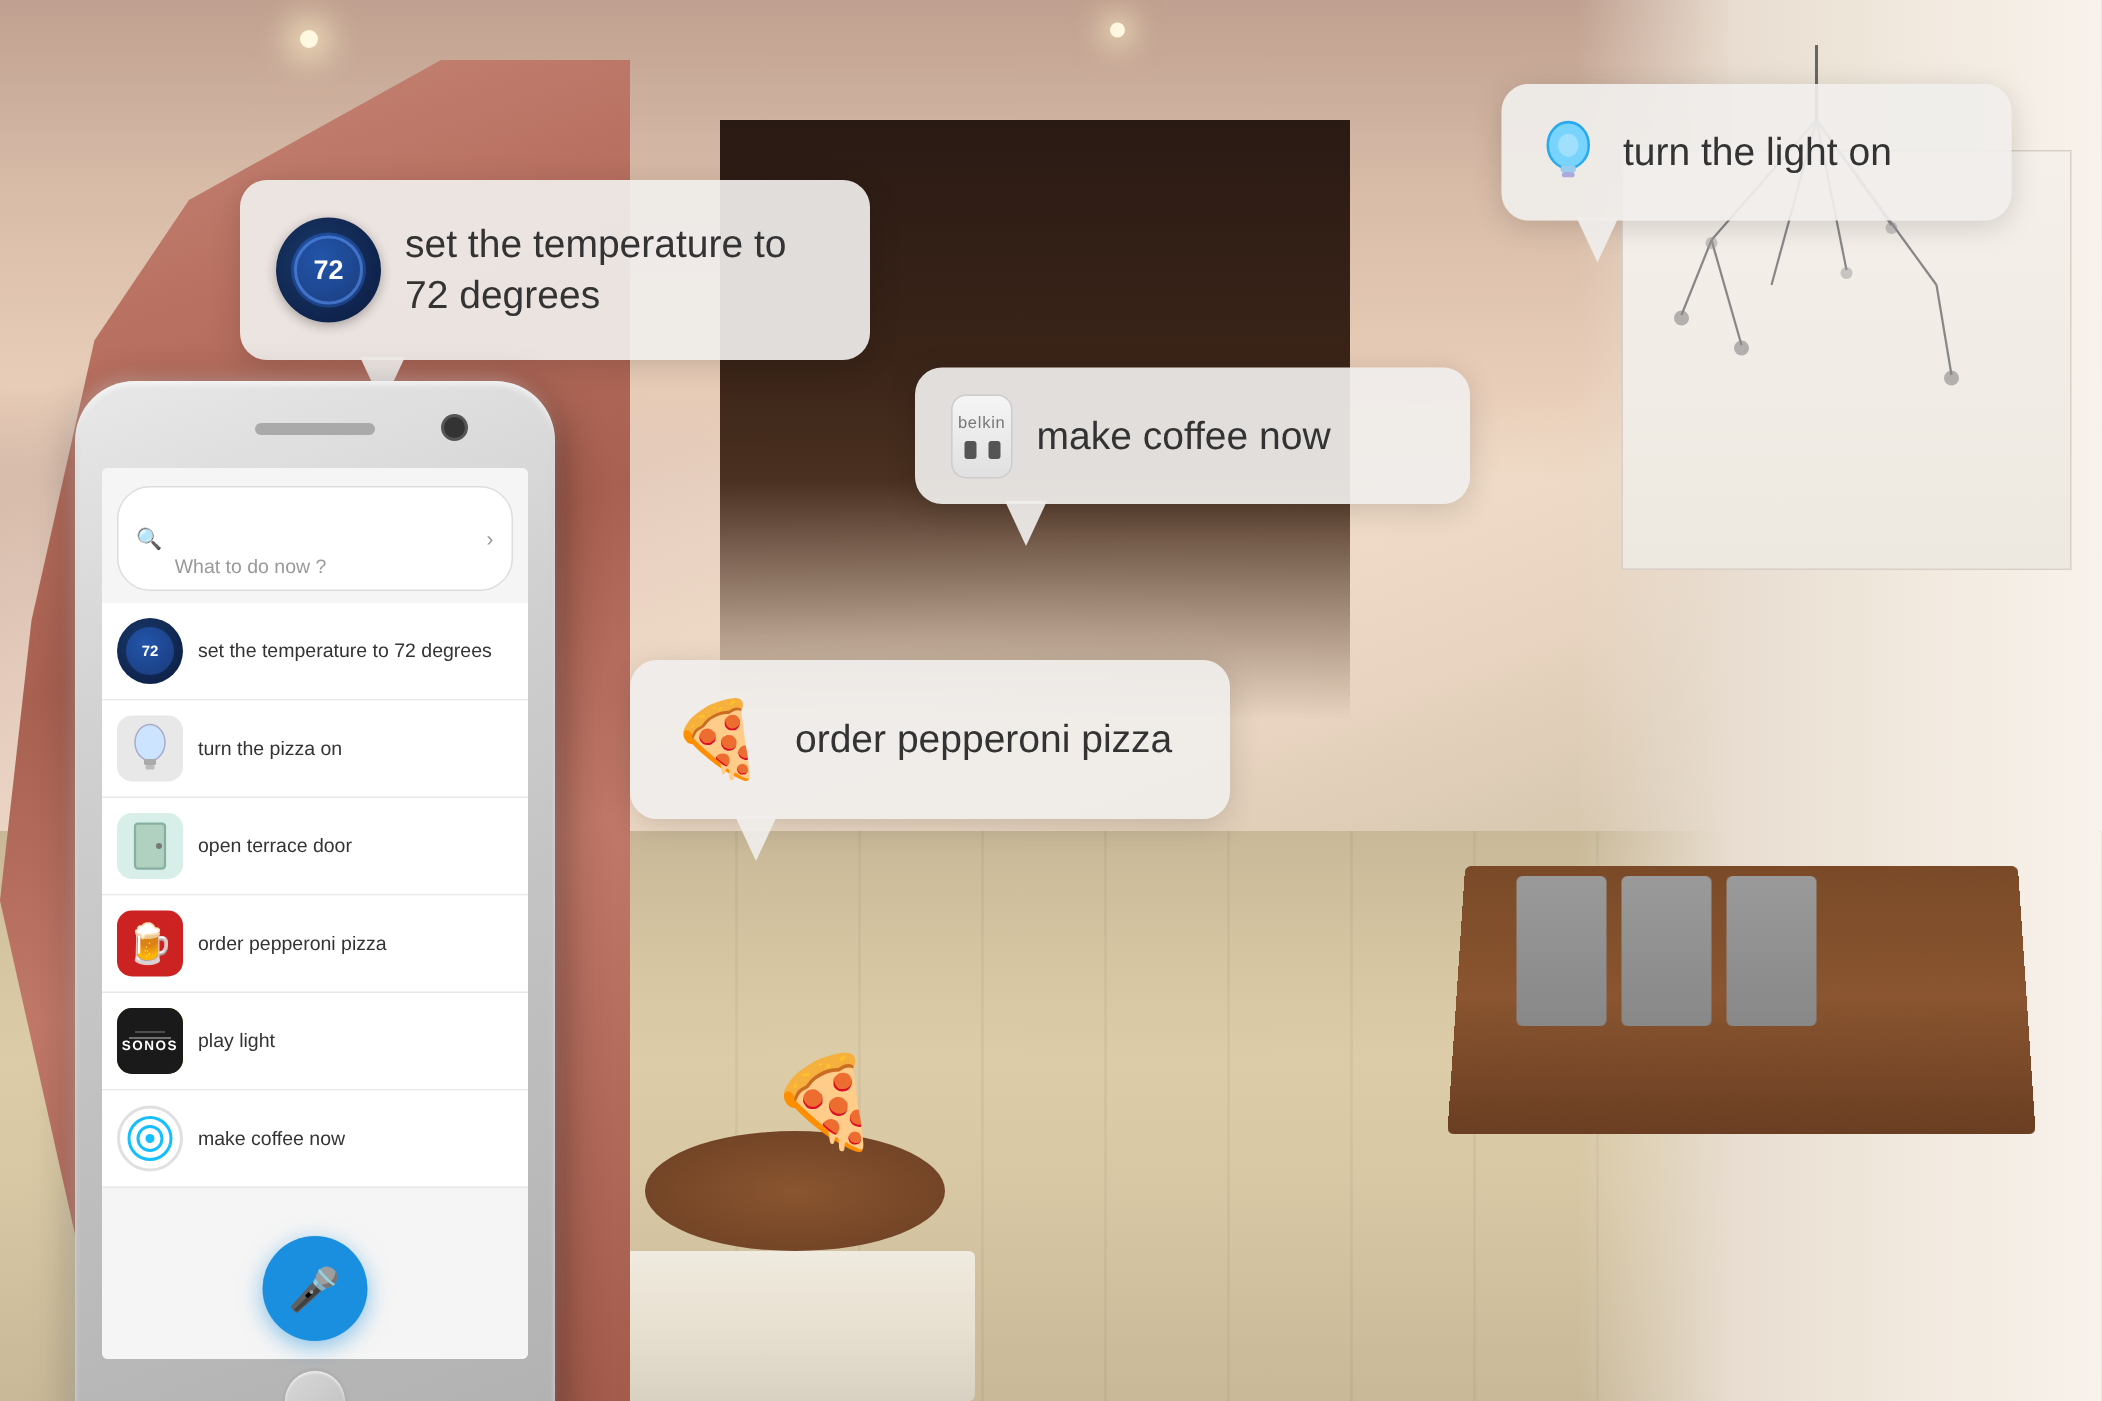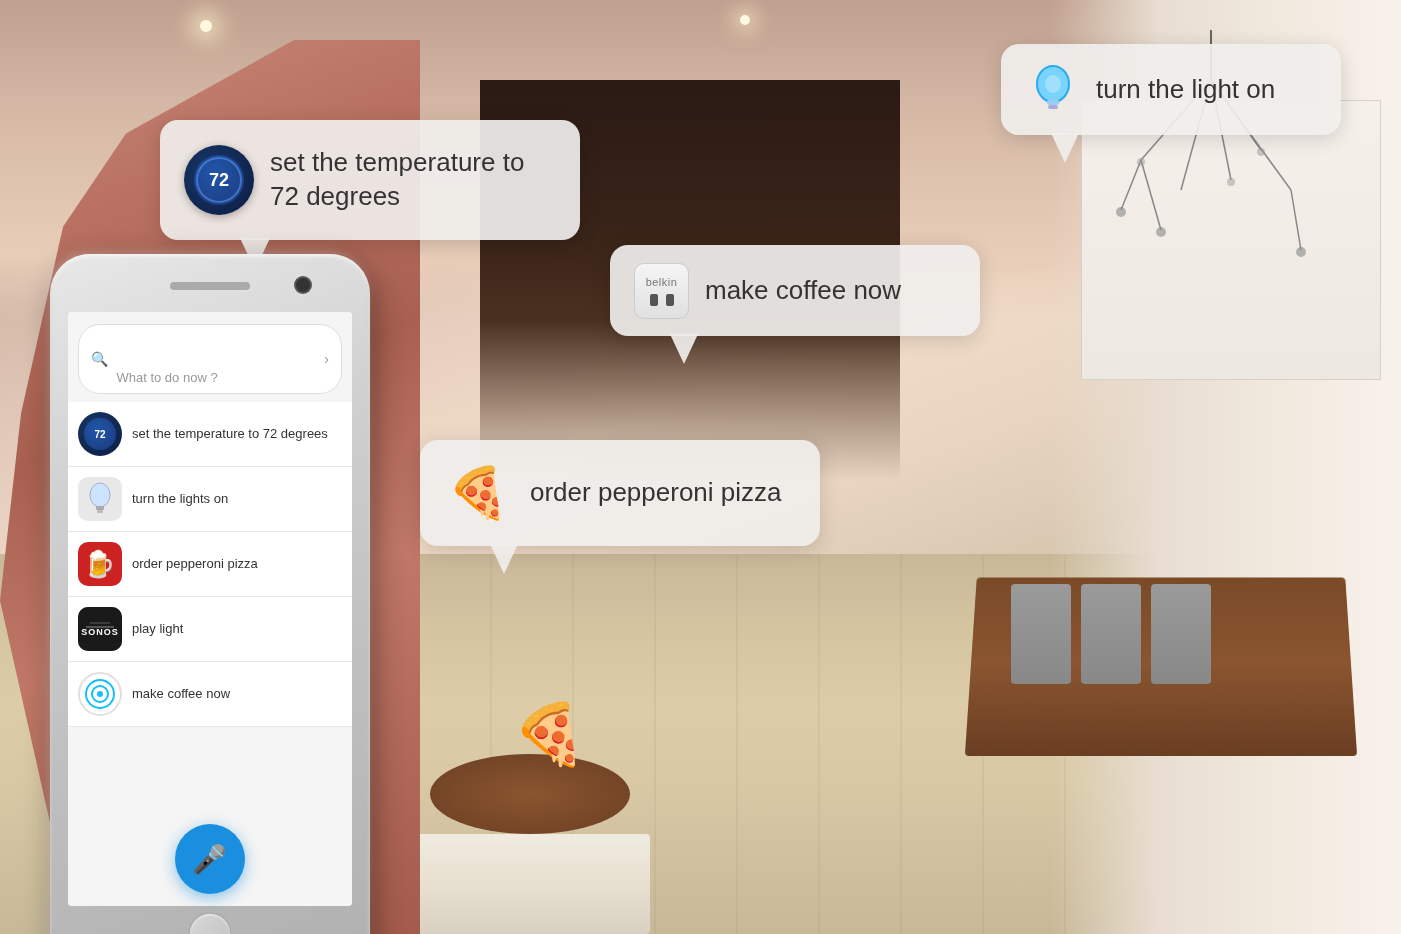--- a/index.html
+++ b/index.html
@@ -179,21 +179,21 @@
 
     .bubble-temperature::after {
       bottom: -30px; left: 80px;
       border-left: 15px solid transparent;
       border-right: 15px solid transparent;
       border-top: 32px solid rgba(240,238,235,0.92);
     }
 
     
     .bubble-light {
-      top: 44px; right: 60px;
+      top: 56px; right: 60px;
       width: 340px;
       min-height: 80px;
     }
 
     .bubble-light::after {
       bottom: -28px; left: 50px;
       border-left: 14px solid transparent;
       border-right: 14px solid transparent;
       border-top: 30px solid rgba(240,238,235,0.92);
     }
@@ -232,21 +232,21 @@
       height: 70px;
       border-radius: 14px;
       display: flex;
       align-items: center;
       justify-content: center;
       font-size: 44px;
     }
 
     .bubble-icon-small {
       flex-shrink: 0;
-      width: 55px;
+      width: 41px;
       height: 55px;
       border-radius: 12px;
       display: flex;
       align-items: center;
       justify-content: center;
     }
 
     .bubble-text {
       font-size: 26px;
       font-weight: 400;
@@ -595,23 +595,32 @@
         </div>
 
         <div class="phone-list-item">
           <div class="phone-item-icon bulb-mini">
             <svg width="28" height="36" viewBox="0 0 28 36">
               <ellipse cx="14" cy="14" rx="10" ry="12" fill="#cce4ff" stroke="#aac" stroke-width="1"></ellipse>
               <rect x="10" y="25" width="8" height="4" rx="1" fill="#aaa"></rect>
               <rect x="11" y="29" width="6" height="3" rx="1" fill="#bbb"></rect>
             </svg>
           </div>
-          <span class="phone-item-text">turn the lights on</span>
+          <span class="phone-item-text">turn the pizza on</span>
         </div>
 
+        <div class="phone-list-item">
+          <div class="phone-item-icon door-mini" style="background:#d8eee8; border-radius:10px;">
+            <svg width="30" height="38" viewBox="0 0 30 38">
+              <rect x="5" y="4" width="20" height="30" rx="2" fill="#b0d0c0" stroke="#88b0a0" stroke-width="1.5"></rect>
+              <circle cx="21" cy="19" r="2" fill="#777"></circle>
+            </svg>
+          </div>
+          <span class="phone-item-text">open terrace door</span>
+        </div>
 
         <div class="phone-list-item">
           <div class="phone-item-icon pizza-mini" style="border-radius:10px;">
 
             <span style="font-size:26px;">🍺</span>
           </div>
           <span class="phone-item-text">order pepperoni pizza</span>
         </div>
 
         <div class="phone-list-item">

